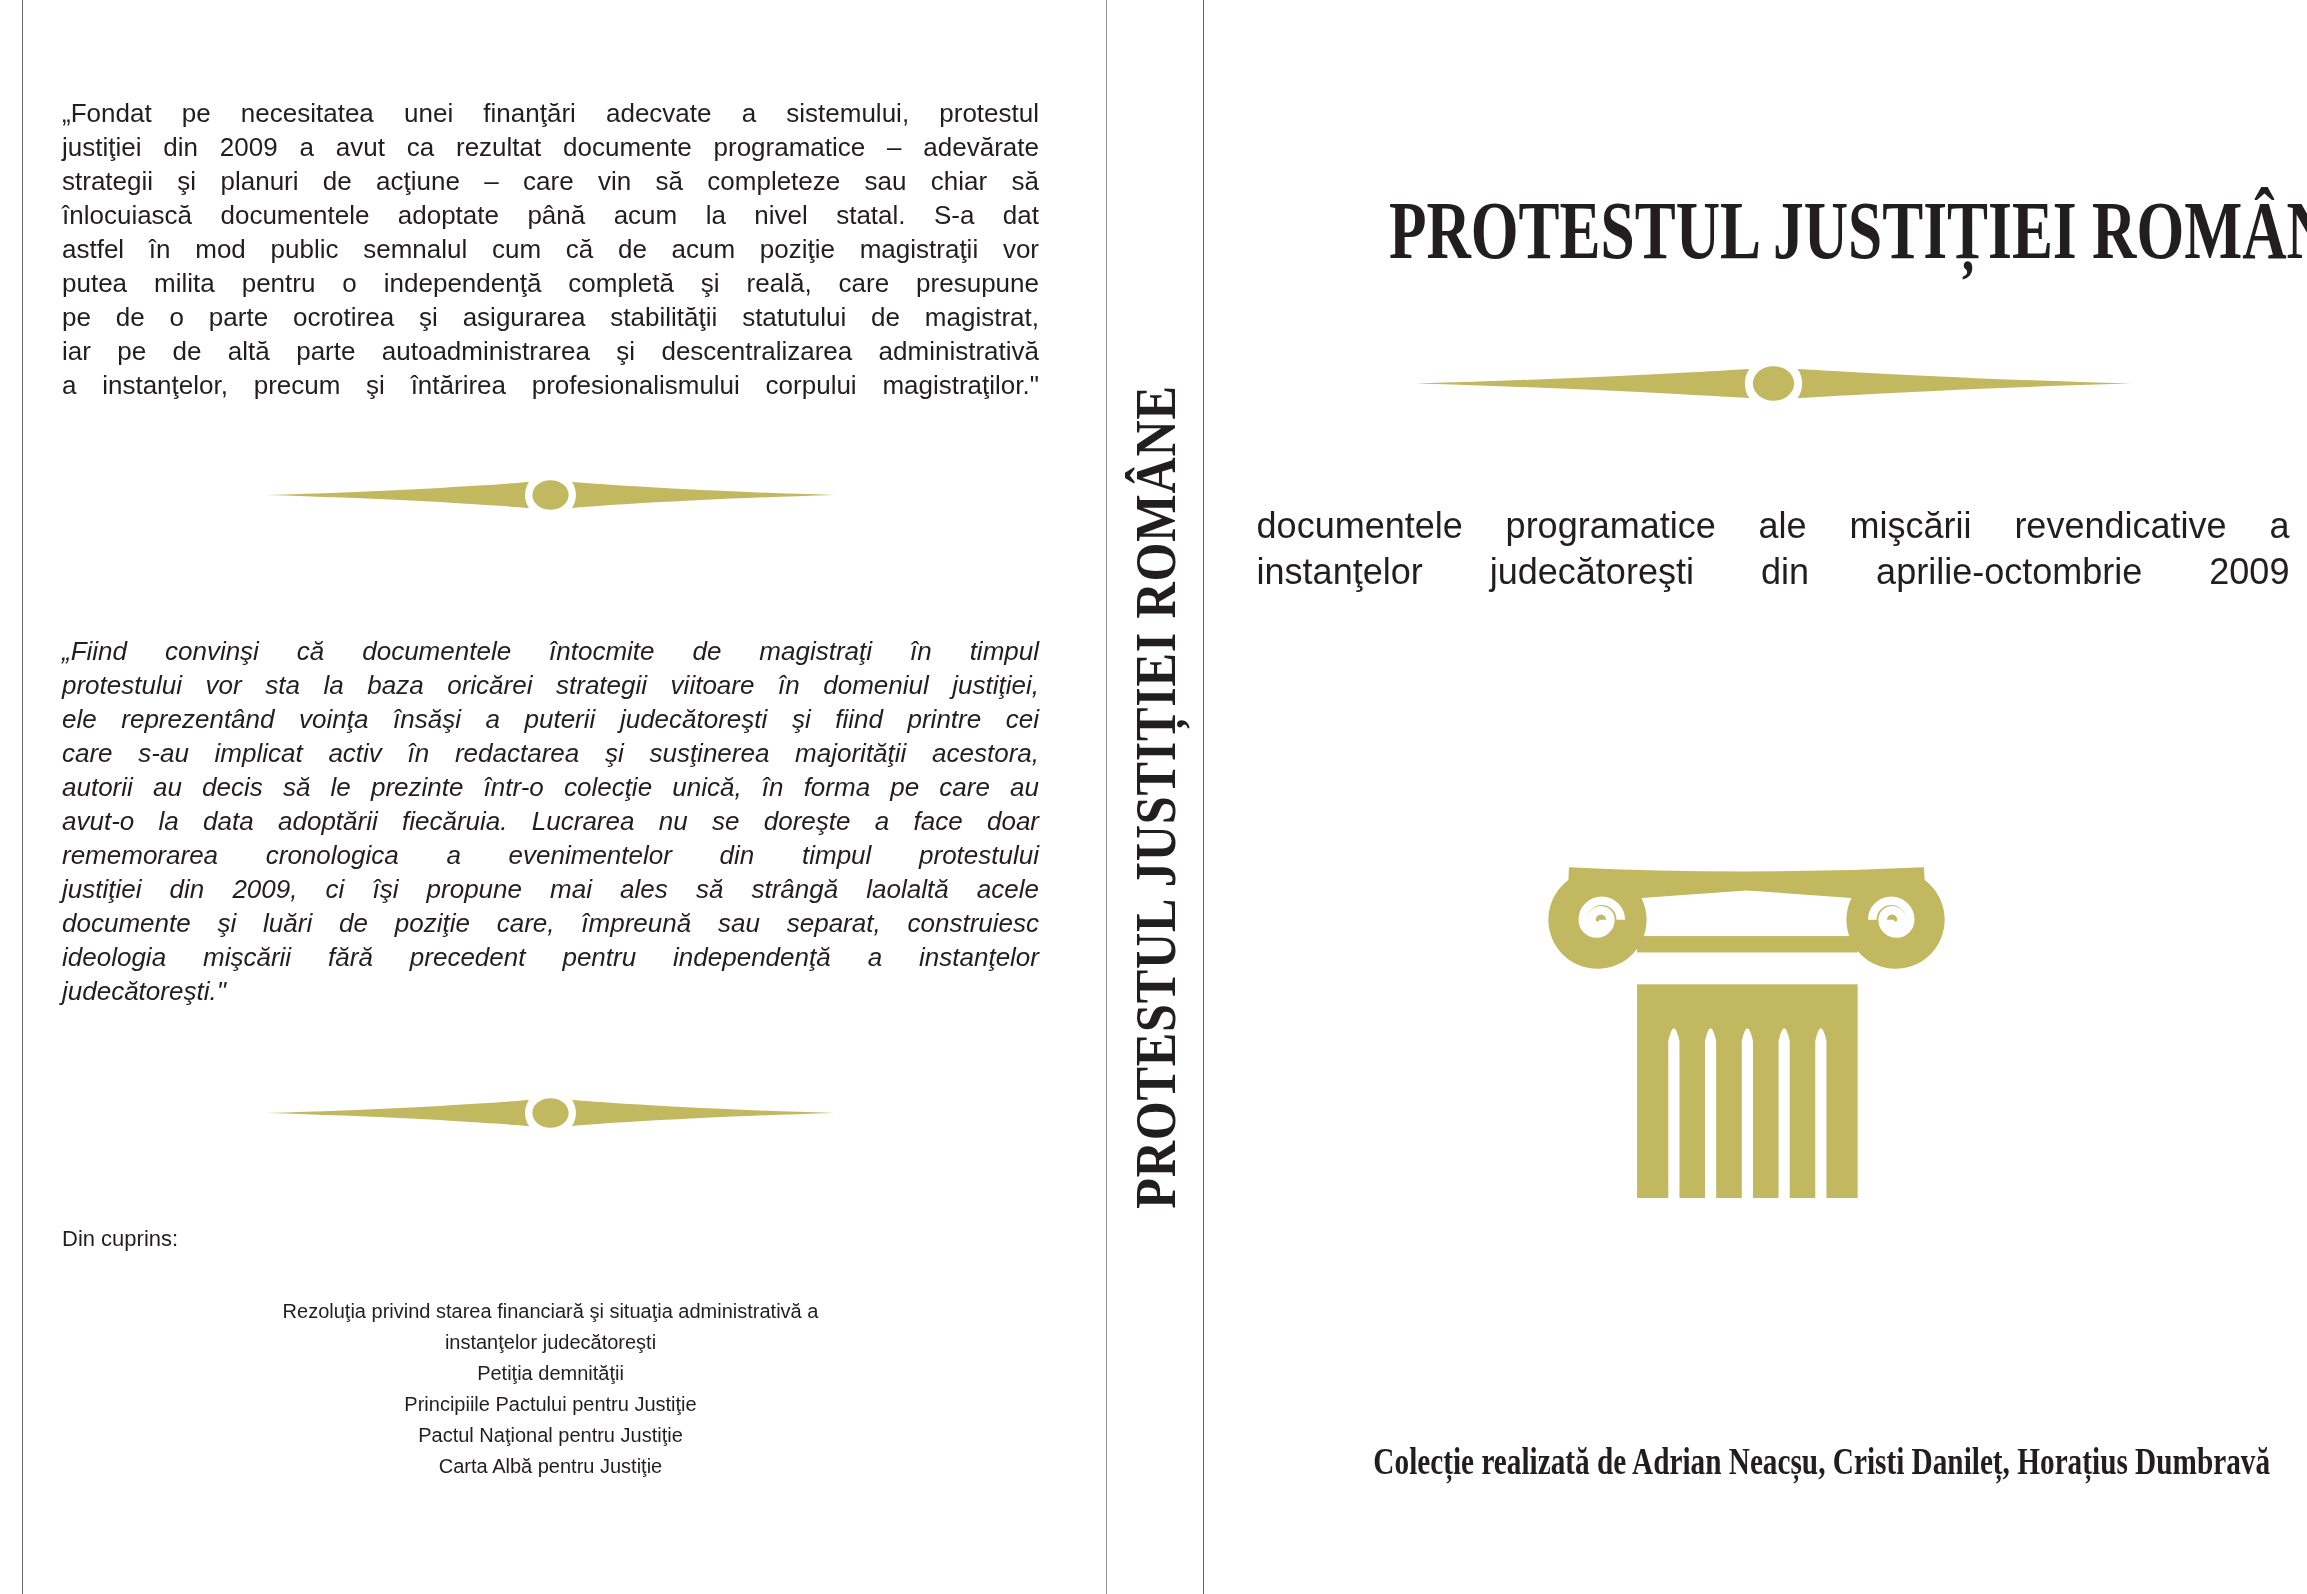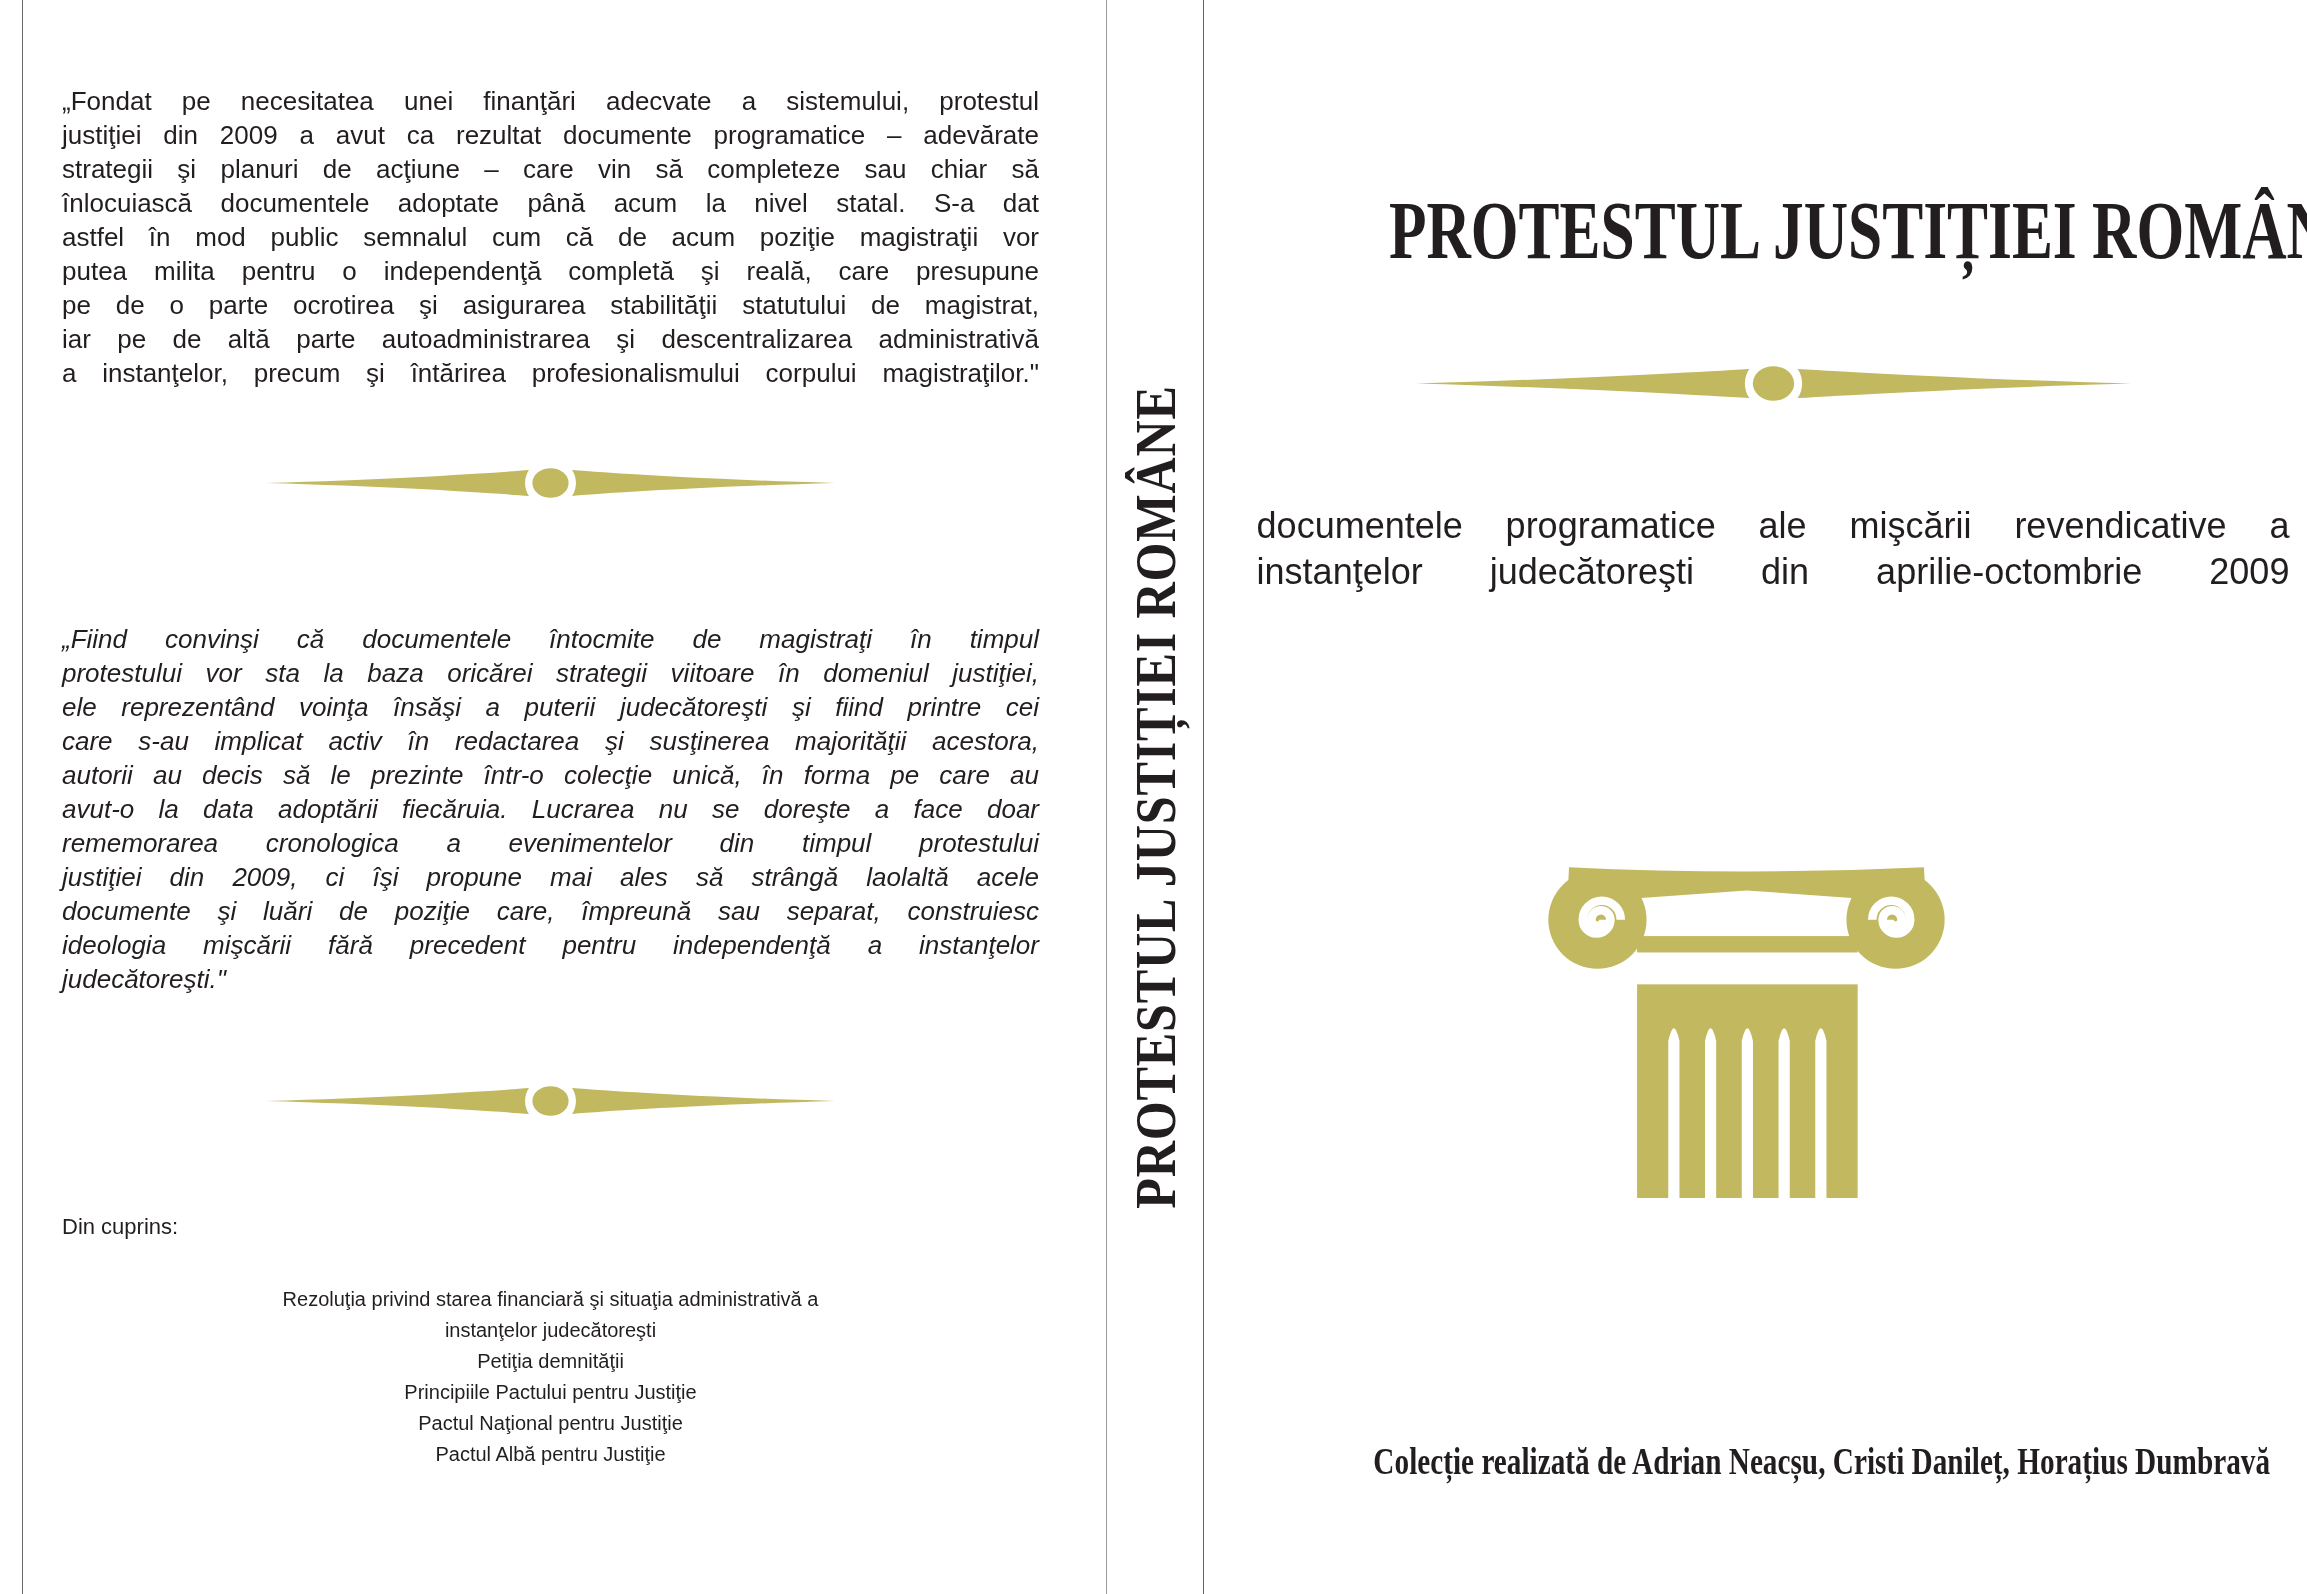--- a/index.html
+++ b/index.html
@@ -6,21 +6,21 @@
   .page {
     position:relative; width:2307px; height:1594px;
     background:#fff; overflow:hidden;
     font-family:"Liberation Sans", sans-serif;
     color:var(--ink,#221e1f);
   }
   
   .trim-line { position:absolute; left:21.5px; top:0; width:1.7px; height:100%; background:var(--trim-line,#6a6a6a); }
 
   
-  .back-cover { position:absolute; left:62px; top:0; width:977px; height:1570px; }
+  .back-cover { position:absolute; left:62px; top:12px; width:977px; height:1570px; }
   .quote { position:absolute; left:0; width:100%; font-size:26px; line-height:34px; }
   .quote1 { top:84px; }
   .quote2 { top:622px; font-style:italic; }
   .jline { text-align:justify; text-align-last:justify; }
   .quote2 .jline.last { text-align-last:left; }
   .divider { position:absolute; color:var(--gold,#c1b860); }
   .divider svg { display:block; width:100%; height:100%; }
   .bc-divider { left:204px; width:569px; height:38px; }
   .bc-divider-1 { top:464px; }
   .bc-divider-2 { top:1082px; }
@@ -112,21 +112,21 @@
     </div>
 
     <div class="contents-heading">Din cuprins:</div>
 
     <div class="contents">
         <div class="cline">Rezoluţia privind starea financiară şi situaţia administrativă a</div>
         <div class="cline">instanţelor judecătoreşti</div>
         <div class="cline">Petiţia demnităţii</div>
         <div class="cline">Principiile Pactului pentru Justiţie</div>
         <div class="cline">Pactul Naţional pentru Justiţie</div>
-        <div class="cline last">Pactul Albă pentru Justiţie</div>
+        <div class="cline last">Carta Albă pentru Justiţie</div>
       </div>
   </div>
 
   <div class="spine">
     <div class="spine-title">PROTESTUL JUSTIȚIEI ROMÂNE</div>
   </div>
 
   <div class="front-cover">
 
     <div class="fc-title">PROTESTUL JUSTIȚIEI ROMÂNE</div>

